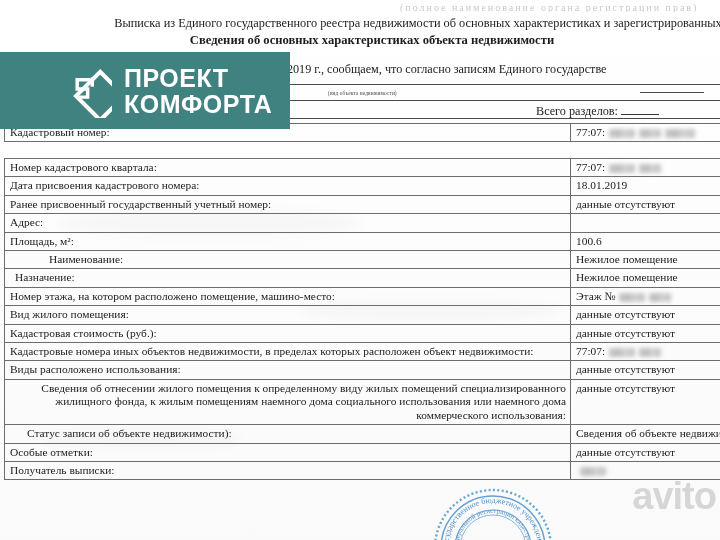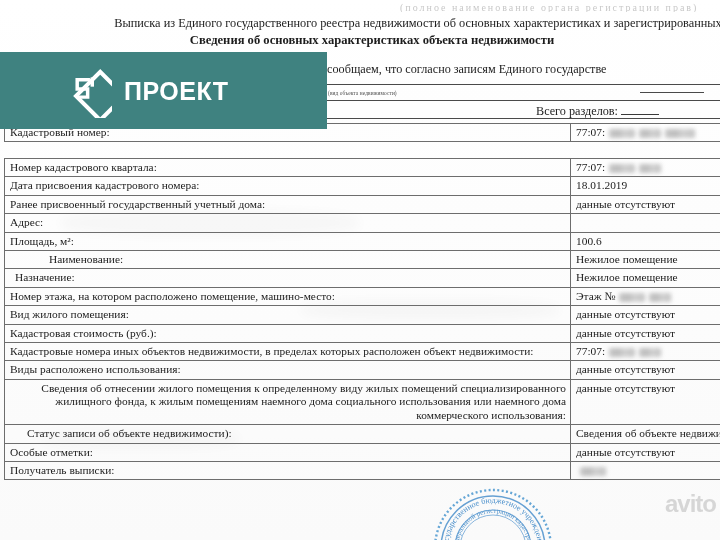--- a/index.html
+++ b/index.html
@@ -80,21 +80,21 @@
     background:linear-gradient(90deg,#c4c4c4,#b9b9b9 35%,#cfcfcf 60%,#c0c0c0);
     filter:blur(2.2px);
     margin-left:4px;border-radius:1px;opacity:.95;
   }
   .redact.w1{width:26px;}
   .redact.w2{width:22px;}
   .redact.w3{width:30px;}
 
   
   #banner{
-    position:absolute;left:0;top:52px;width:327px;height:77px;
+    position:absolute;left:0;top:52px;width:290px;height:77px;
     background:#3f8280;
     display:flex;align-items:center;
     overflow:hidden;
   }
   #banner .mark{margin-left:54px;flex:0 0 auto;}
   #banner .words{
     margin-left:12px;color:#ffffff;
     font-family:"Liberation Sans","DejaVu Sans",sans-serif;
     font-weight:bold;line-height:1.04;letter-spacing:.5px;
   }
@@ -104,21 +104,21 @@
   
   #stamp{
     position:absolute;left:432px;top:487px;width:122px;height:122px;
     pointer-events:none;opacity:.92;
   }
 
   
   #avito{
     position:absolute;right:4px;bottom:22px;
     font-family:"Liberation Sans","DejaVu Sans",sans-serif;
-    font-weight:bold;font-size:24px;color:#b9b9b9;
+    font-weight:bold;font-size:38px;color:#b9b9b9;
     opacity:.55;letter-spacing:-1px;white-space:nowrap;
   }
 </style>
 </head>
 <body>
 
 <div id="page">
 
   <div class="scan-blot" style="left:60px;top:210px;width:300px;height:26px;"></div>
   <div class="scan-blot" style="left:300px;top:300px;width:260px;height:20px;"></div>
@@ -164,21 +164,21 @@
     <tbody>
         <tr>
           <td style="width: 556px;">Номер кадастрового квартала:</td>
           <td class="val" style="width: 204px;"><span>77:07:</span><span class="redact w1"></span><span class="redact w2"></span></td>
         </tr>
         <tr>
           <td style="width: 556px;">Дата присвоения кадастрового номера:</td>
           <td class="val" style="width: 204px;">18.01.2019</td>
         </tr>
         <tr>
-          <td style="width: 556px;">Ранее присвоенный государственный учетный дома:</td>
+          <td style="width: 556px;">Ранее присвоенный государственный учетный номер:</td>
           <td class="val" style="width: 204px;">данные отсутствуют</td>
         </tr>
         <tr>
           <td style="width: 556px;">Адрес:</td>
           <td class="val" style="width: 204px;"></td>
         </tr>
         <tr>
           <td style="width: 556px;">Площадь, м²:</td>
           <td class="val" style="width: 204px;">100.6</td>
         </tr>
@@ -236,20 +236,21 @@
           <rect x="50" y="8" width="59" height="59" transform="rotate(45 50 50)"></rect>
         </g>
         <g fill="none" stroke="#ffffff" stroke-width="6">
           <path d="M62 34 L40 34 L40 50 L58 50 L58 64 L38 64"></path>
           <path d="M66 30 L66 46"></path>
         </g>
       </svg>
     </div>
     <div class="words">
       <div class="w1">ПРОЕКТ</div>
+      <div class="w2">КОМФОРТА</div>
     </div>
   </div>
 
   <div id="stamp">
     <svg width="122" height="122" viewBox="0 0 122 122">
       <circle cx="61" cy="61" r="58" fill="none" stroke="#3b8ecb" stroke-width="2.4" stroke-dasharray="2 2.4" opacity=".85"></circle>
       <circle cx="61" cy="61" r="52" fill="none" stroke="#2f7fc4" stroke-width="1.5" opacity=".8"></circle>
       <circle cx="61" cy="61" r="38" fill="none" stroke="#2f7fc4" stroke-width="1.2" opacity=".7"></circle>
       <circle cx="61" cy="61" r="33" fill="none" stroke="#2f7fc4" stroke-width="1" opacity=".6"></circle>
       <defs>

